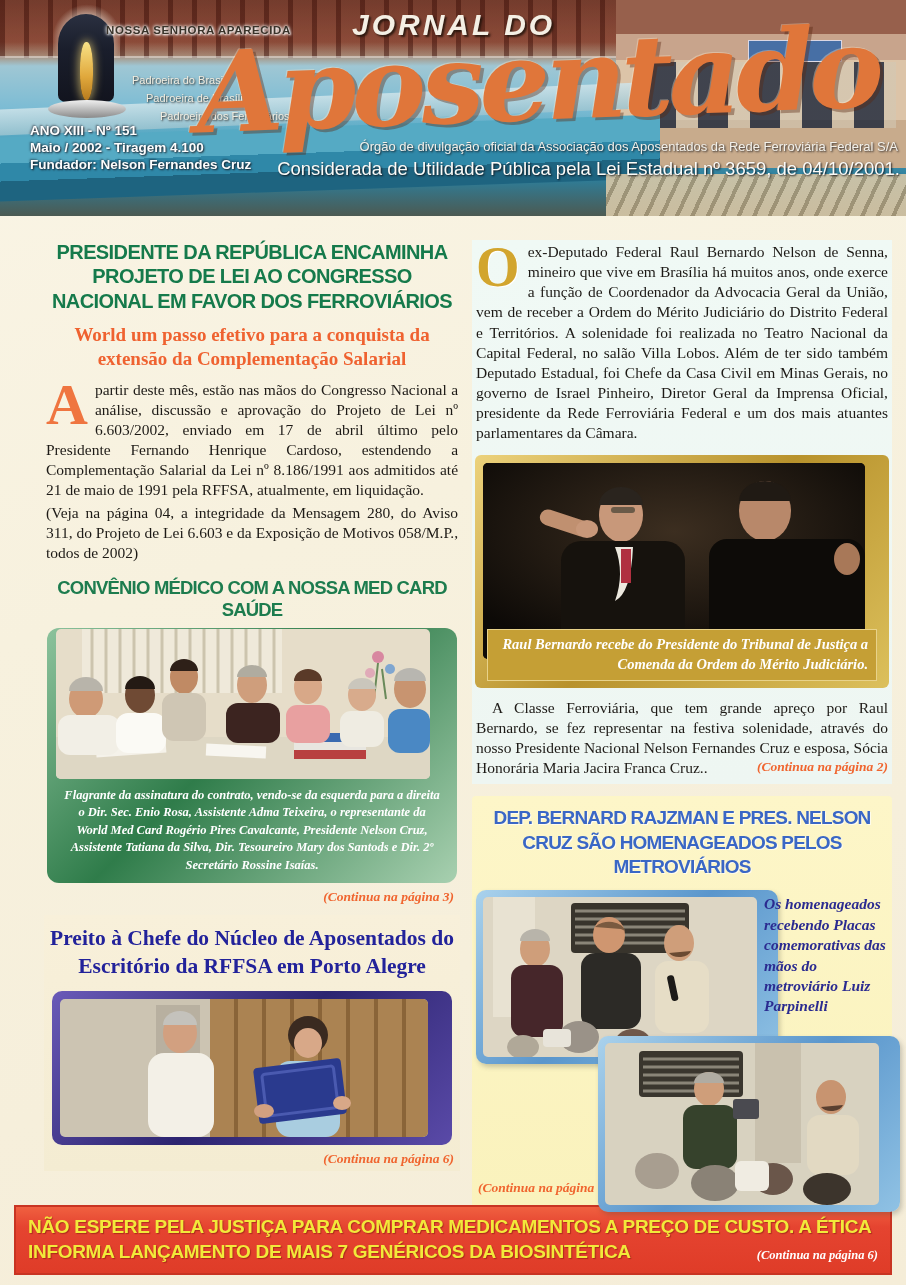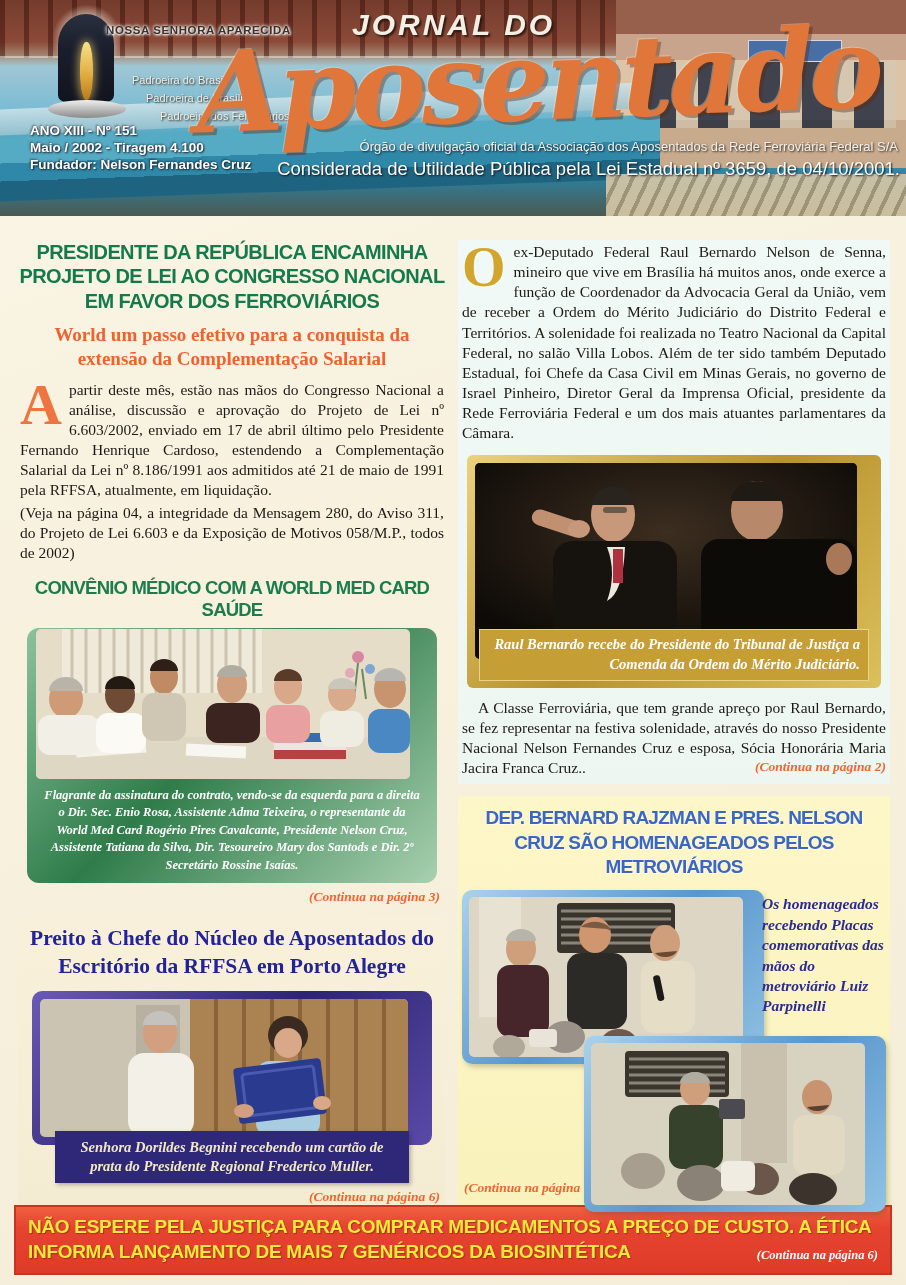--- a/index.html
+++ b/index.html
@@ -58,21 +58,21 @@
   .title-apo { position:absolute; left:196px; top:14px; width:710px;
     font-family:"DejaVu Serif",serif; font-style:italic; font-weight:bold; font-size:112px;
     letter-spacing:-5px; color:#e0763a; transform:rotate(-2.2deg);
     text-shadow:3px 3px 0 rgba(90,40,18,.4), -1px -1px 0 rgba(255,235,205,.35); }
   .mh-sub1 { position:absolute; right:8px; top:139px; font-family:"Liberation Sans",sans-serif;
     font-size:13px; color:#f2f0ea; text-shadow:1px 1px 2px rgba(20,20,25,.9); }
   .mh-sub2 { position:absolute; right:6px; top:158px; font-family:"Liberation Sans",sans-serif;
     font-size:18.5px; color:#fbfbf8; text-shadow:1px 1px 2px rgba(15,15,20,.95); }
 
   
-  .cols { display:flex; gap:12px; padding:24px 14px 0 18px; }
+  .cols { display:flex; gap:12px; padding:24px 14px 0 18px;margin-left:26px; }
   .col-left { width:428px; }
   .col-right { width:432px; }
 
   .hl-green { font-family:"Liberation Sans",sans-serif; font-weight:800; font-size:20px;
     letter-spacing:-0.6px; line-height:1.22; color:#157a4b; text-align:center; }
   .subhead { font-weight:bold; font-size:19px; color:#ef6230; text-align:center;
     line-height:1.25; margin:10px 14px 9px; }
   .body-text { font-size:15.5px; text-align:justify; line-height:1.3; margin:0 2px; }
   .dropcap { float:left; font-size:58px; line-height:46px; font-weight:bold; color:#ef7540; padding:2px 7px 0 0; }
   .note-text { font-size:15.5px; text-align:justify; line-height:1.3; margin:2px 2px 0; }
@@ -179,21 +179,21 @@
     <div class="col-left">
 
       <div>
         <div class="hl-green">PRESIDENTE DA REPÚBLICA ENCAMINHA PROJETO DE LEI AO CONGRESSO NACIONAL EM FAVOR DOS FERROVIÁRIOS</div>
         <div class="subhead">World um passo efetivo para a conquista da extensão da Complementação Salarial</div>
         <p class="body-text"><span class="dropcap">A</span><span>partir deste mês, estão nas mãos do Congresso Nacional a análise, discussão e aprovação do Projeto de Lei nº 6.603/2002, enviado em 17 de abril último pelo Presidente Fernando Henrique Cardoso, estendendo a Complementação Salarial da Lei nº 8.186/1991 aos admitidos até 21 de maio de 1991 pela RFFSA, atualmente, em liquidação.</span></p>
         <p class="note-text">(Veja na página 04, a integridade da Mensagem 280, do Aviso 311, do Projeto de Lei 6.603 e da Exposição de Motivos 058/M.P., todos de 2002)</p>
       </div>
 
       <div>
-        <div class="hl-green2">CONVÊNIO MÉDICO COM A WORLD MED CARD SAÚDE</div>
+        <div class="hl-green2">CONVÊNIO MÉDICO COM A NOSSA MED CARD SAÚDE</div>
         <div class="photo-frame-green">
           <svg class="photo-svg" width="374" height="150" viewBox="0 0 374 150">
             <rect x="0" y="0" width="374" height="150" fill="#e6ddc9"></rect>
             <rect x="26" y="0" width="200" height="64" fill="#efe9da"></rect>
             <path d="M36 0V64 M50 0V64 M64 0V64 M78 0V64 M92 0V64 M106 0V64 M120 0V64 M134 0V64 M148 0V64 M162 0V64 M176 0V64 M190 0V64 M204 0V64 M218 0V64" stroke="#ccc4ae" stroke-width="3"></path>
             <circle cx="322" cy="28" r="6" fill="#d887a0"></circle>
             <circle cx="334" cy="40" r="5" fill="#7fa6d0"></circle>
             <circle cx="314" cy="44" r="5" fill="#e0aab8"></circle>
             <path d="M322 34 L318 70 M326 40 L330 70" stroke="#6a8a5a" stroke-width="2"></path>
             <rect x="0" y="108" width="374" height="42" fill="#ded7c4"></rect>
@@ -242,21 +242,20 @@
             <rect x="88" y="54" width="66" height="84" rx="16" fill="#f3f0e7"></rect>
             <ellipse cx="248" cy="36" rx="20" ry="19" fill="#3a2a20"></ellipse>
             <ellipse cx="248" cy="44" rx="14" ry="15" fill="#d8a888"></ellipse>
             <rect x="216" y="62" width="64" height="76" rx="14" fill="#a9cde0"></rect>
             <rect x="196" y="64" width="88" height="56" rx="4" fill="#2a3a8e" transform="rotate(-7 240 92)"></rect>
             <rect x="204" y="71" width="72" height="42" rx="3" fill="none" stroke="#4a5ab0" stroke-width="3" transform="rotate(-7 240 92)"></rect>
             <ellipse cx="204" cy="112" rx="10" ry="7" fill="#d2a080"></ellipse>
             <ellipse cx="282" cy="104" rx="9" ry="7" fill="#d8a888"></ellipse>
           </svg>
         </div>
-        <div class="caption-navy">Senhora Dorildes Begnini recebendo um cartão de prata do Presidente Regional Frederico Muller.</div>
         <div class="continua">(Continua na página 6)</div>
       </div>
     </div>
 
     <div class="col-right">
 
       <div class="sec-cyan">
         <p class="body-text"><span class="dropcap-gold">O</span><span>ex-Deputado Federal Raul Bernardo Nelson de Senna, mineiro que vive em Brasília há muitos anos, onde exerce a função de Coordenador da Advocacia Geral da União, vem de receber a Ordem do Mérito Judiciário do Distrito Federal e Territórios. A solenidade foi realizada no Teatro Nacional da Capital Federal, no salão Villa Lobos. Além de ter sido também Deputado Estadual, foi Chefe da Casa Civil em Minas Gerais, no governo de Israel Pinheiro, Diretor Geral da Imprensa Oficial, presidente da Rede Ferroviária Federal e um dos mais atuantes parlamentares da Câmara.</span></p>
 
         <div class="photo-frame-gold">

